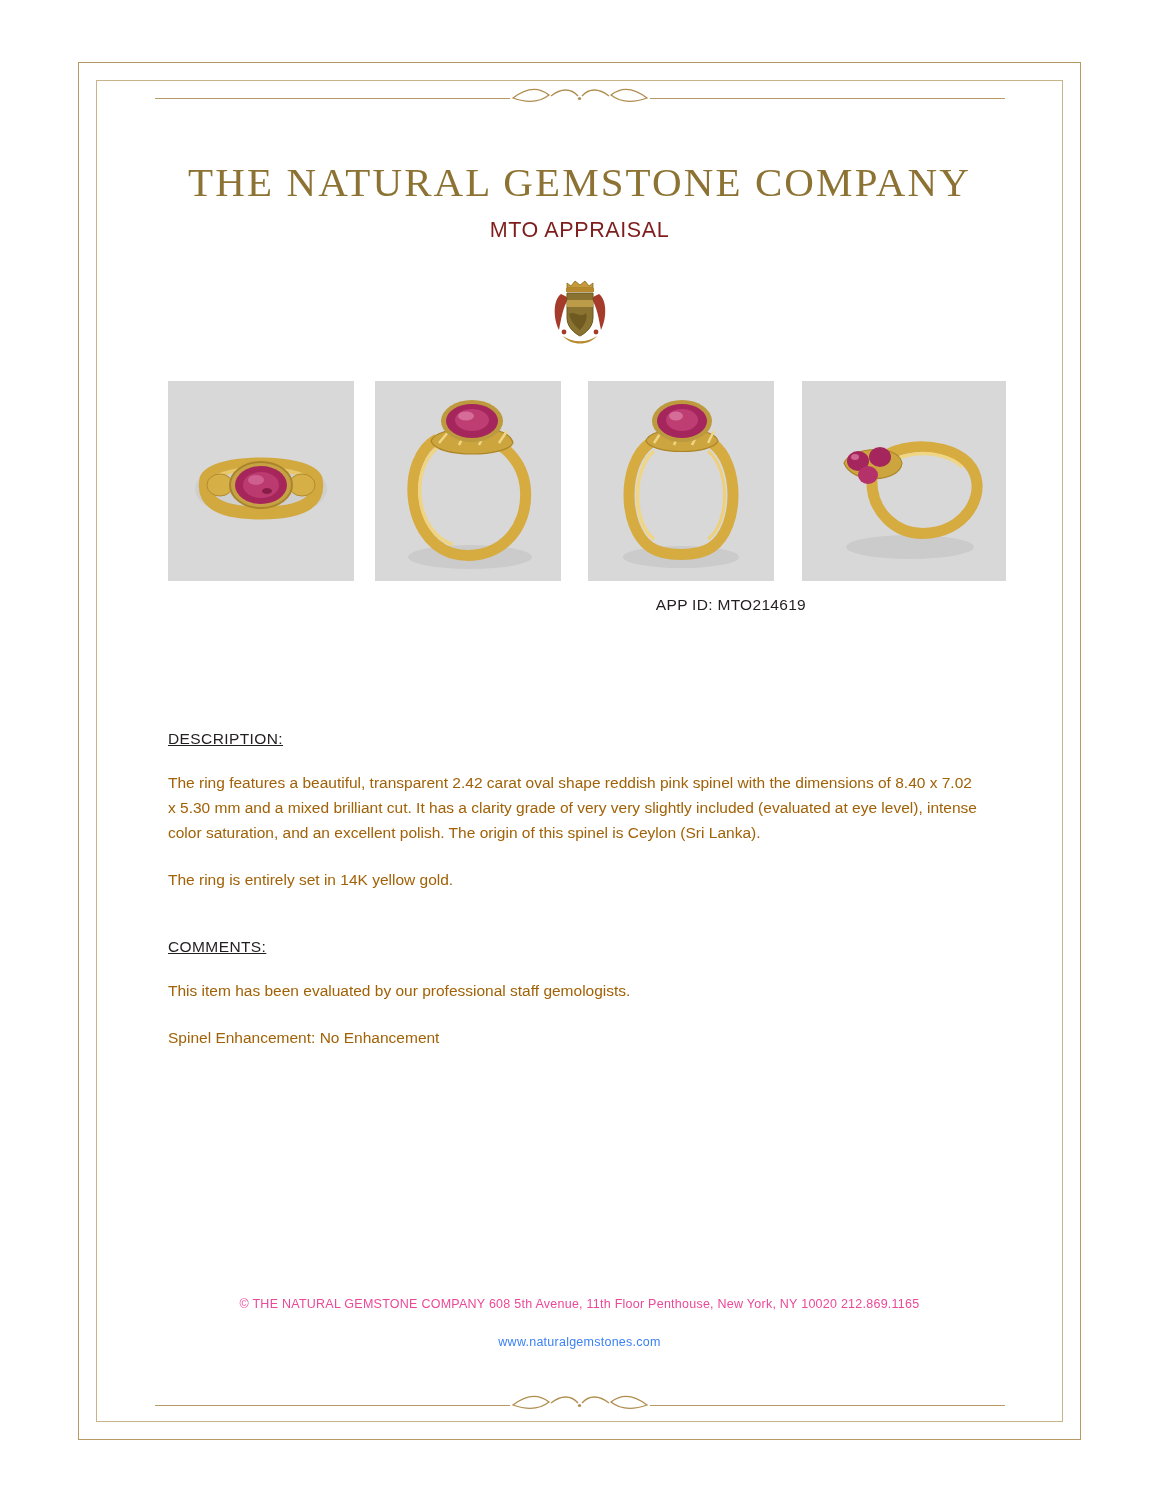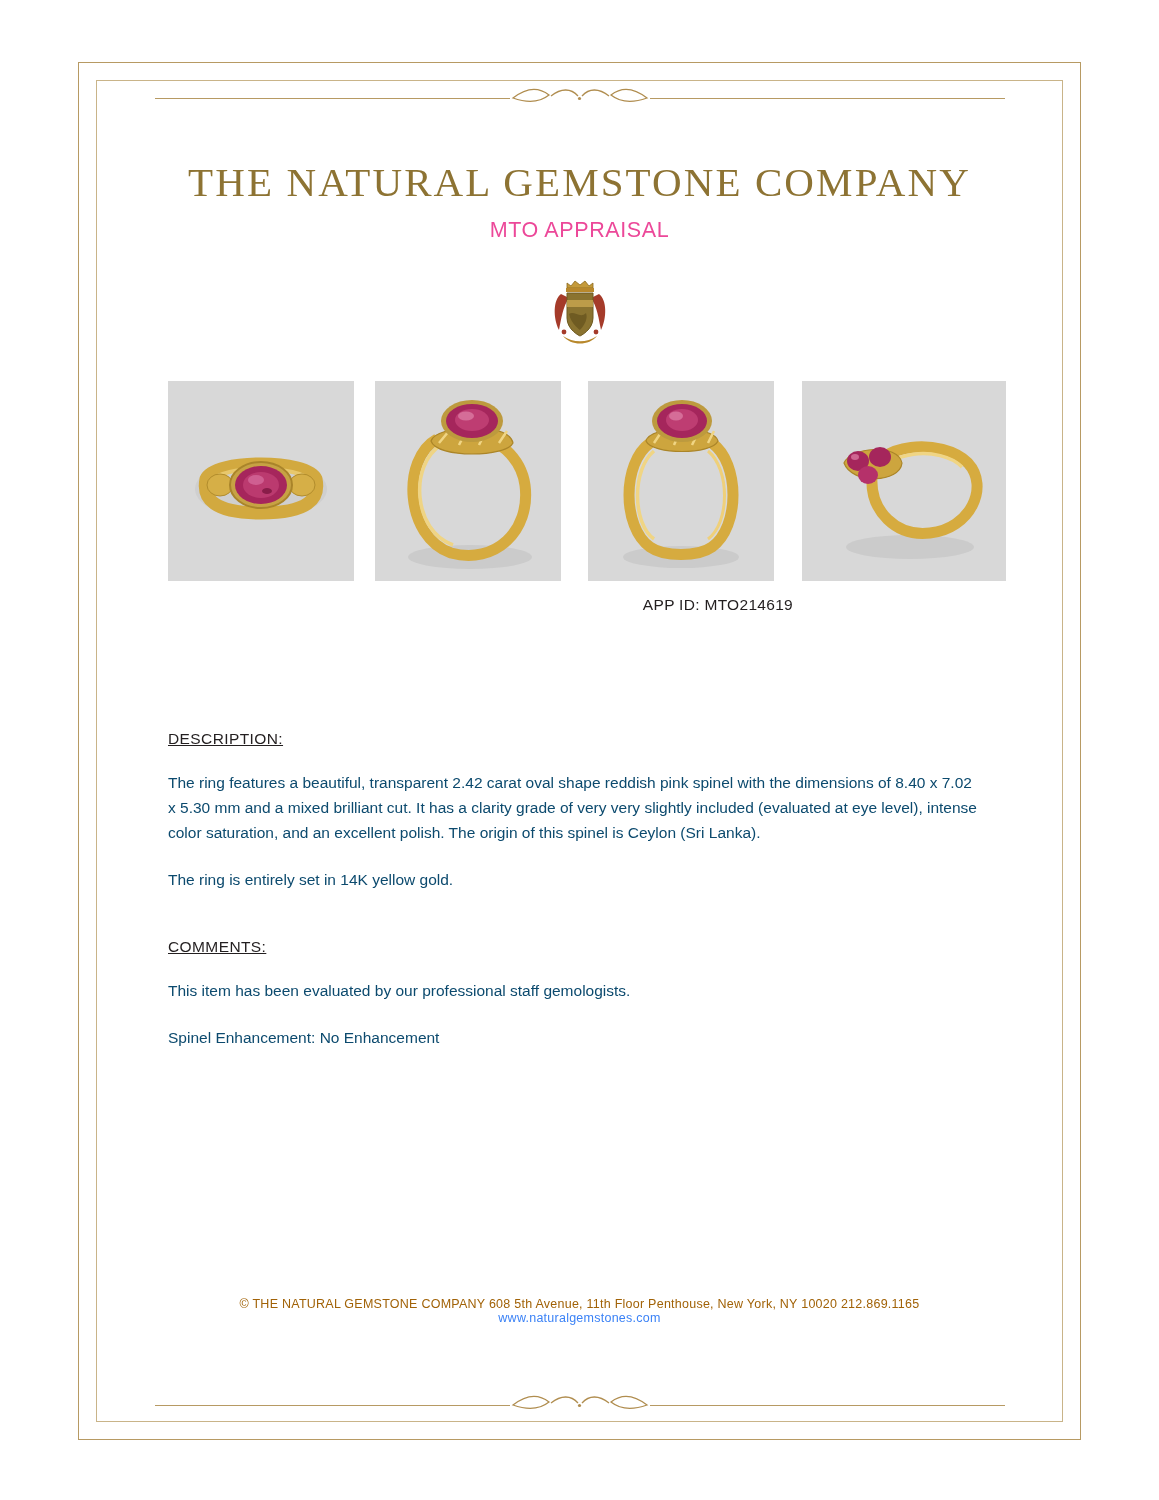--- a/index.html
+++ b/index.html
@@ -78,21 +78,21 @@
     white-space: nowrap;
   }
   .doc-subtitle {
     position: absolute;
     left: 0;
     top: 218px;
     width: 1159px;
     text-align: center;
     font-size: 21.5px;
     letter-spacing: 0.6px;
-    color: #ec4899;
+    color: #7f1d1d;
   }
 
   
   .crest {
     position: absolute;
     left: 547px;
     top: 274px;
     width: 66px;
     height: 74px;
   }
@@ -114,21 +114,21 @@
     overflow: hidden;
   }
   .photo.p1 { left: 0px; }
   .photo.p2 { left: 207px; }
   .photo.p3 { left: 420px; }
   .photo.p4 { left: 634px; width: 204px; }
   .photo svg { display: block; width: 100%; height: 100%; }
 
   .app-id {
     position: absolute;
-    right: 180px;
+    right: 167px;
     top: 596px;
     font-size: 15.5px;
     color: #231f20;
     letter-spacing: 0.3px;
   }
 
   
   .body-block {
     position: absolute;
     left: 168px;
@@ -138,39 +138,39 @@
   .label {
     font-size: 15.5px;
     letter-spacing: 0.4px;
     color: #231f20;
     margin: 0 0 22px 0;
     text-decoration: underline;
   }
   .para {
     font-size: 15.5px;
     line-height: 25px;
-    color: #0c4a6e;
+    color: #a16207;
     margin: 0 0 22px 0;
     text-align: left;
   }
   .spacer-lg { height: 24px; }
 
   
   .footer {
     position: absolute;
     left: 0;
     top: 1297px;
     width: 1159px;
     text-align: center;
   }
   .footer-line1 {
     font-size: 12.5px;
-    color: #a16207;
+    color: #ec4899;
     letter-spacing: 0.25px;
-    margin-bottom: 0;
+    margin-bottom: 24px;
   }
   .footer-line2 {
     font-size: 12.5px;
     color: #3b82f6;
     letter-spacing: 0.25px;
   }
 </style>
 </head>
 <body>
 

